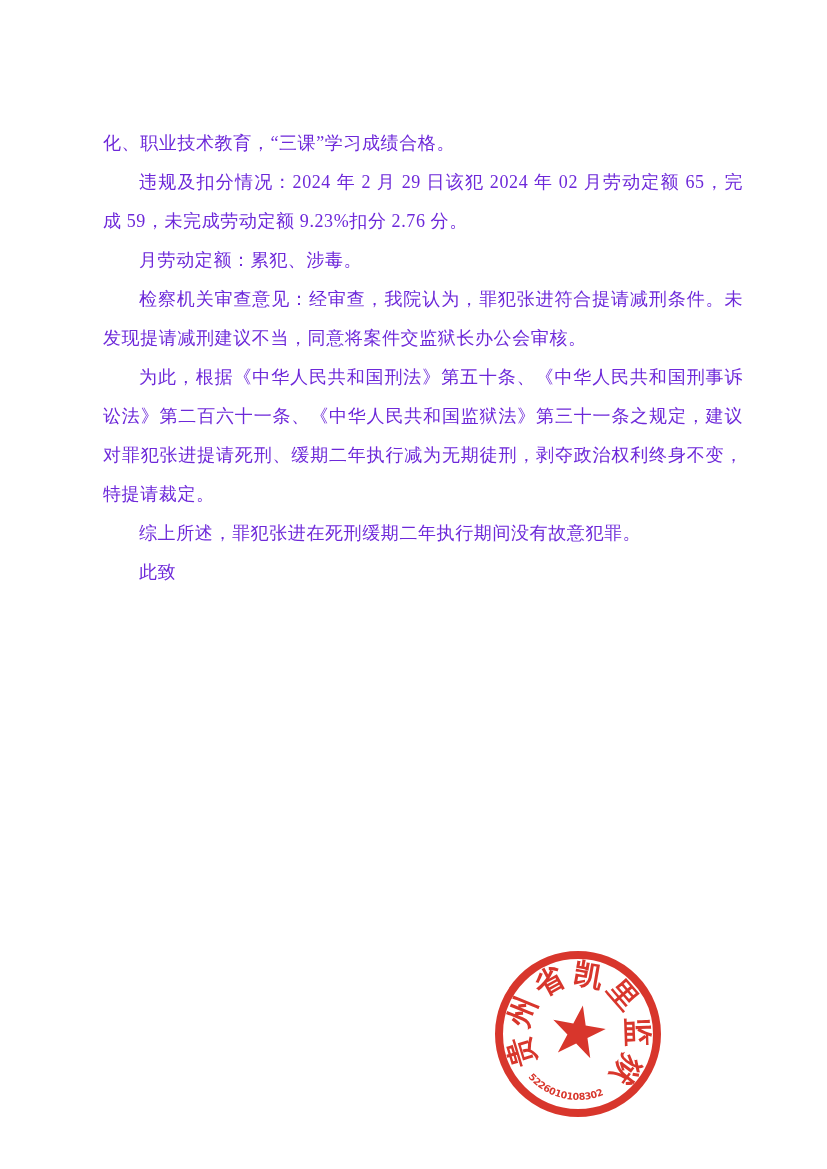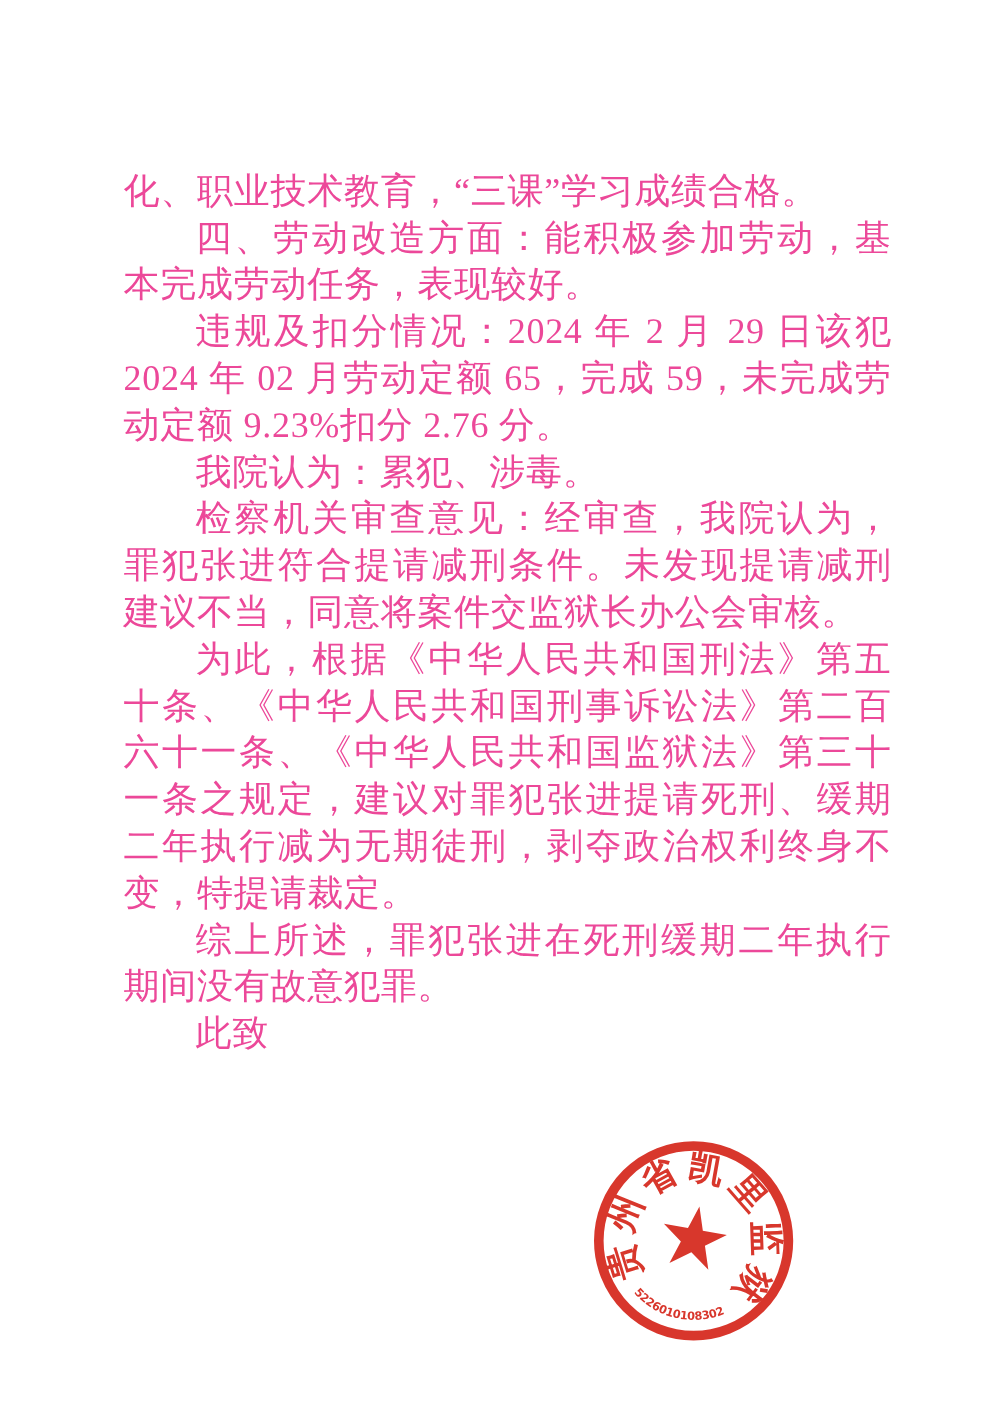--- a/index.html
+++ b/index.html
@@ -5,23 +5,23 @@
   html,body{margin:0;padding:0;background:#ffffff;}
   .page{
     position:relative;
     width:827px;height:1169px;
     background:#ffffff;
     overflow:hidden;
     font-family:"Liberation Serif","DejaVu Serif",serif;
   }
   .doc-body{
     position:absolute;
-    left:103px;top:140px;width:640px;
-    color:#ec4899;
-    font-size:30px;
+    left:103px;top:124px;width:640px;
+    color:#6d28d9;
+    font-size:18px;
     line-height:39px;
     letter-spacing:0.6px;
   }
   .doc-body p{
     margin:0;
     text-align:justify;
     text-justify:inter-ideograph;
   }
   .doc-body p.indent{ text-indent:2em; }
   .seal{
@@ -31,23 +31,22 @@
   }
   .seal svg{display:block;width:100%;height:100%;}
 </style>
 </head>
 <body>
 
 <div class="page">
 
   <div class="doc-body">
       <p>化、职业技术教育，“三课”学习成绩合格。</p>
-      <p class="indent">四、劳动改造方面：能积极参加劳动，基本完成劳动任务，表现较好。</p>
       <p class="indent">违规及扣分情况：2024 年 2 月 29 日该犯 2024 年 02 月劳动定额 65，完成 59，未完成劳动定额 9.23%扣分 2.76 分。</p>
-      <p class="indent">我院认为：累犯、涉毒。</p>
+      <p class="indent">月劳动定额：累犯、涉毒。</p>
       <p class="indent">检察机关审查意见：经审查，我院认为，罪犯张进符合提请减刑条件。未发现提请减刑建议不当，同意将案件交监狱长办公会审核。</p>
       <p class="indent">为此，根据《中华人民共和国刑法》第五十条、《中华人民共和国刑事诉讼法》第二百六十一条、《中华人民共和国监狱法》第三十一条之规定，建议对罪犯张进提请死刑、缓期二年执行减为无期徒刑，剥夺政治权利终身不变，特提请裁定。</p>
       <p class="indent">综上所述，罪犯张进在死刑缓期二年执行期间没有故意犯罪。</p>
       <p class="indent">此致</p>
     </div>
 
   <div class="seal">
     <svg viewBox="501 957 184 184" xmlns="http://www.w3.org/2000/svg">
       <g opacity="0.92">
         <circle cx="585" cy="1041" r="79" fill="none" stroke-width="8" stroke="#d5261b"></circle>

